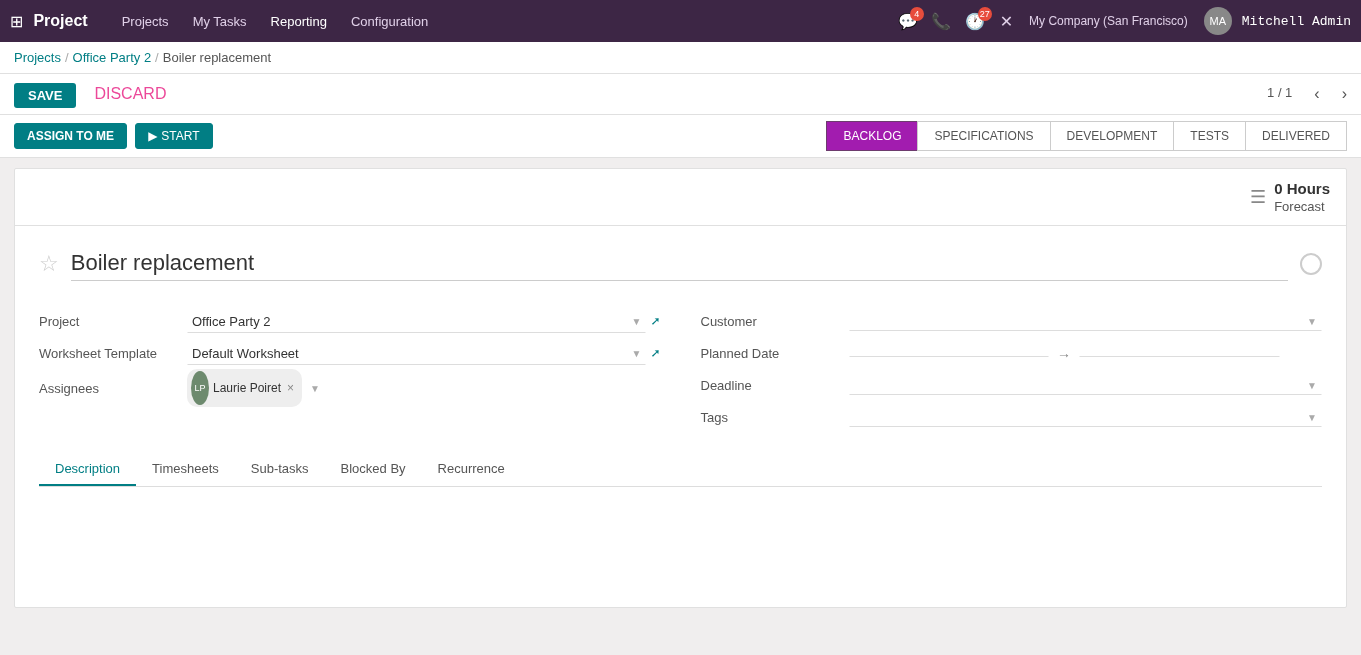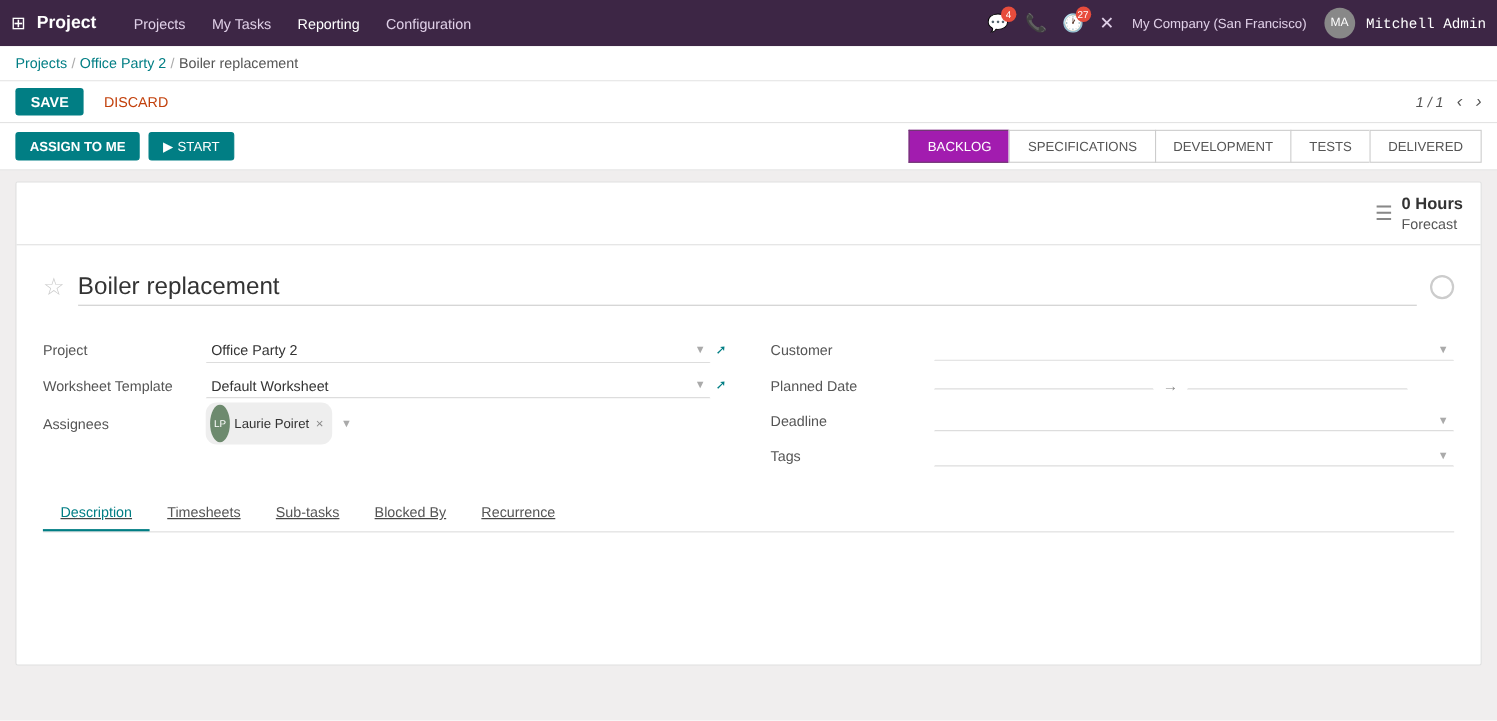--- a/index.html
+++ b/index.html
@@ -81,26 +81,26 @@
       border: none;
       padding: 5px 14px;
       border-radius: 3px;
       cursor: pointer;
       font-size: 13px;
       font-weight: bold;
     }
     .btn-discard {
       background: transparent;
       border: none;
-      color: #c2410c;
+      color: #ec4899;
       padding: 5px 10px;
       cursor: pointer;
-      font-size: 13px;
-    }
-    .page-nav { display: flex; align-items: center; gap: 12px; font-size: 13px; color: #555; font-style: italic; }
+      font-size: 16px;
+    }
+    .page-nav { display: flex; align-items: flex-start; gap: 22px; font-size: 13px; color: #555; }
     .page-nav .arrow { cursor: pointer; color: #555; font-size: 16px; }
 
     
     .stage-bar {
       background: #fff;
       padding: 6px 14px;
       border-bottom: 1px solid #e0e0e0;
       display: flex;
       align-items: center;
       gap: 0;
@@ -265,21 +265,20 @@
       accent-color: #017e84;
       cursor: pointer;
     }
 
     
     .tab-bar {
       display: flex;
       border-bottom: 1px solid #ddd;
       margin: 20px 0 0 0;
       gap: 0;
-      text-decoration: underline;
     }
     .tab {
       padding: 8px 16px;
       font-size: 13px;
       cursor: pointer;
       color: #555;
       border-bottom: 2px solid transparent;
       white-space: nowrap;
     }
     .tab.active {

